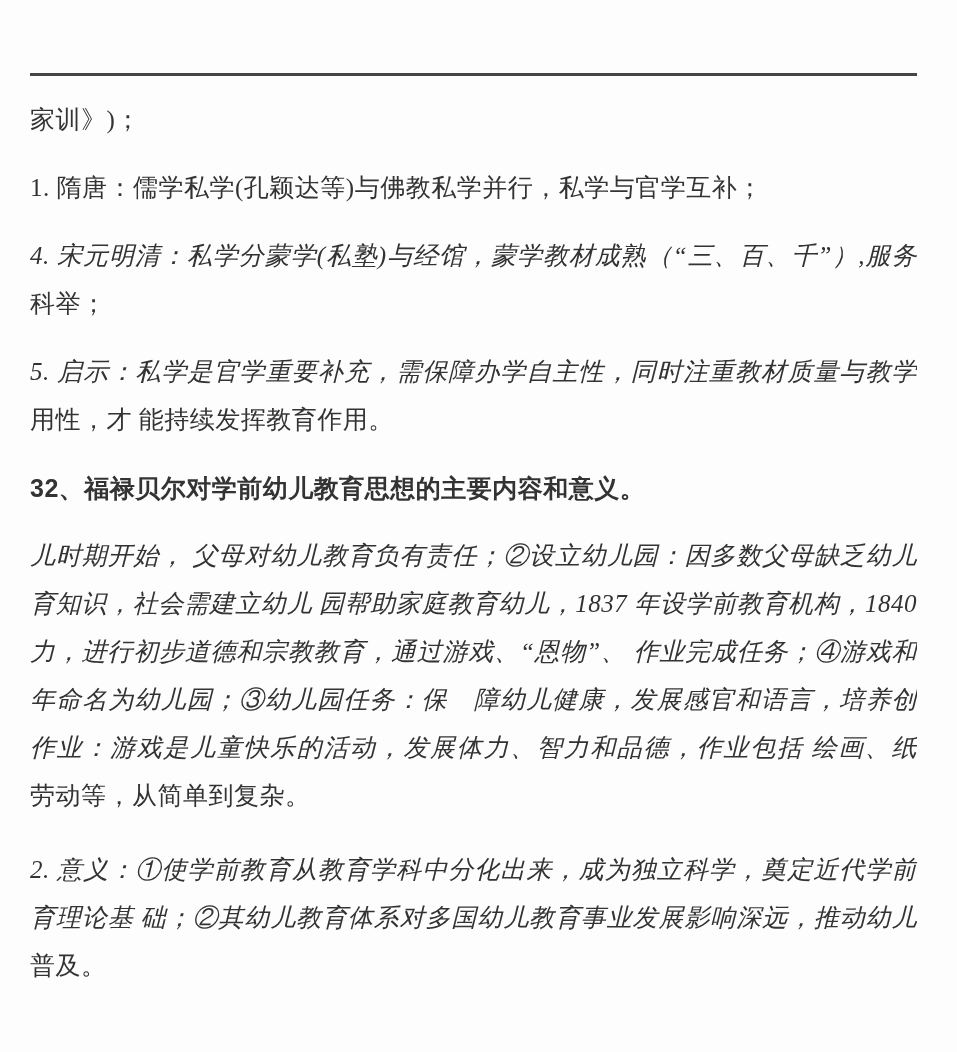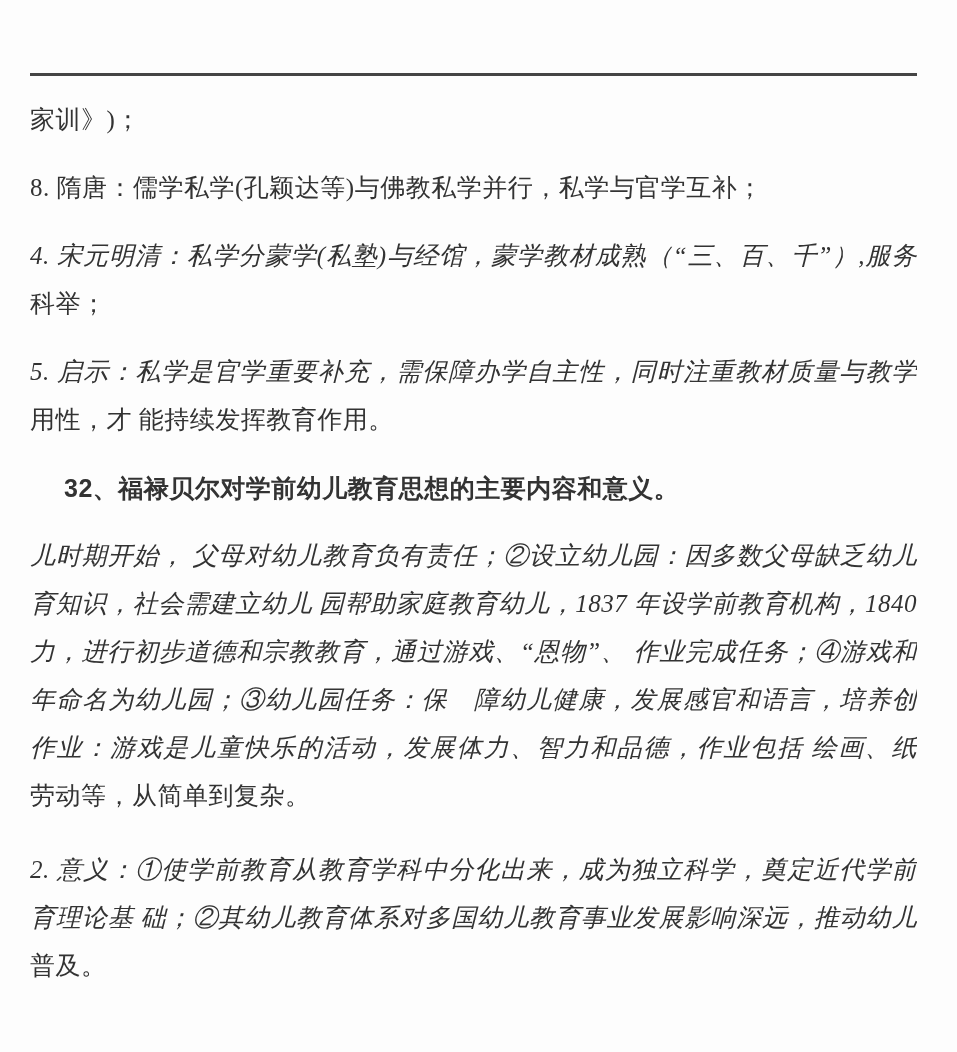--- a/index.html
+++ b/index.html
@@ -40,36 +40,35 @@
     text-align: justify;
     text-align-last: justify;
     overflow: hidden;
     height: 48px;
     font-style: italic;
   }
   .heading .line {
     font-family: "Liberation Sans", "DejaVu Sans", sans-serif;
     font-weight: 700;
     letter-spacing: 0.5px;
-    margin-left: 34px;
   }
 </style>
 </head>
 <body>
 
 <div class="page">
 
   <div class="rule"></div>
 
   <div class="block">
     <div class="line">家训》)；</div>
   </div>
 
   <div class="block">
-    <div class="line">8. 隋唐：儒学私学(孔颖达等)与佛教私学并行，私学与官学互补；</div>
+    <div class="line">1. 隋唐：儒学私学(孔颖达等)与佛教私学并行，私学与官学互补；</div>
   </div>
 
   <div class="block">
     <div class="line fill">4. 宋元明清：私学分蒙学(私塾)与经馆，蒙学教材成熟（“三、百、千”）,服务</div>
     <div class="line">科举；</div>
   </div>
 
   <div class="block">
     <div class="line fill">5. 启示：私学是官学重要补充，需保障办学自主性，同时注重教材质量与教学实</div>
     <div class="line">用性，才 能持续发挥教育作用。</div>

